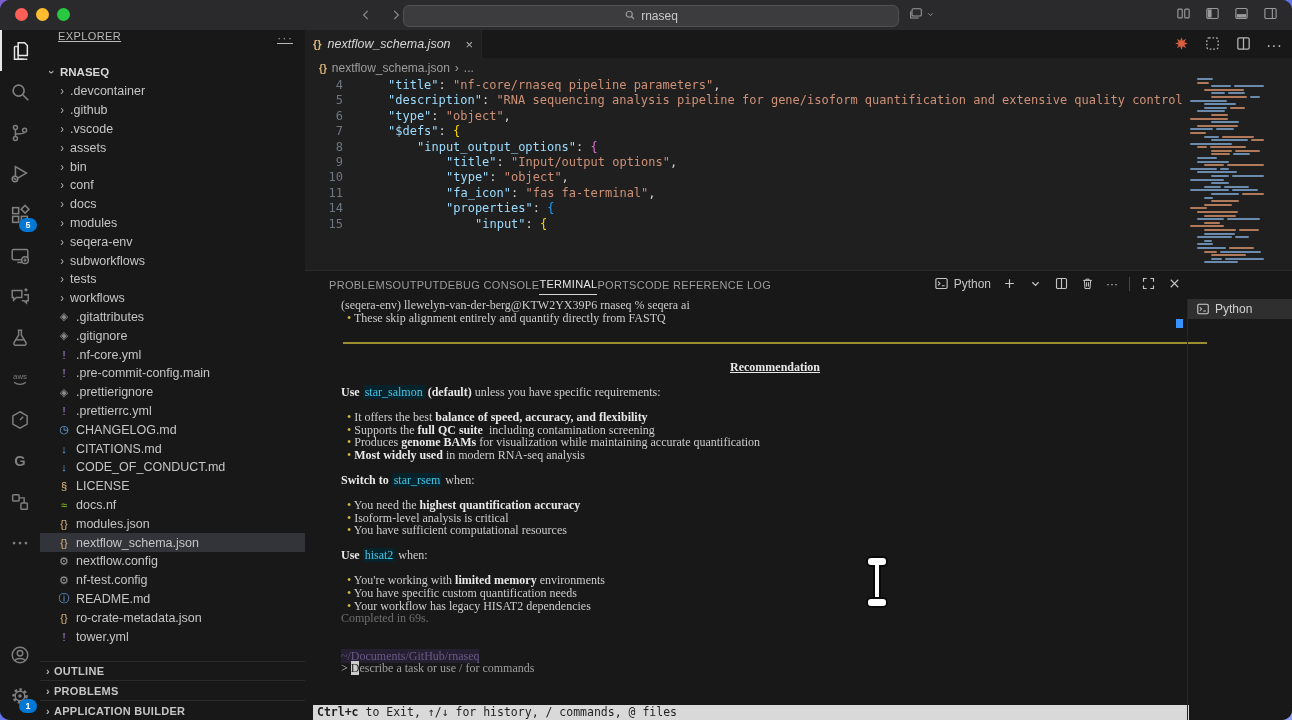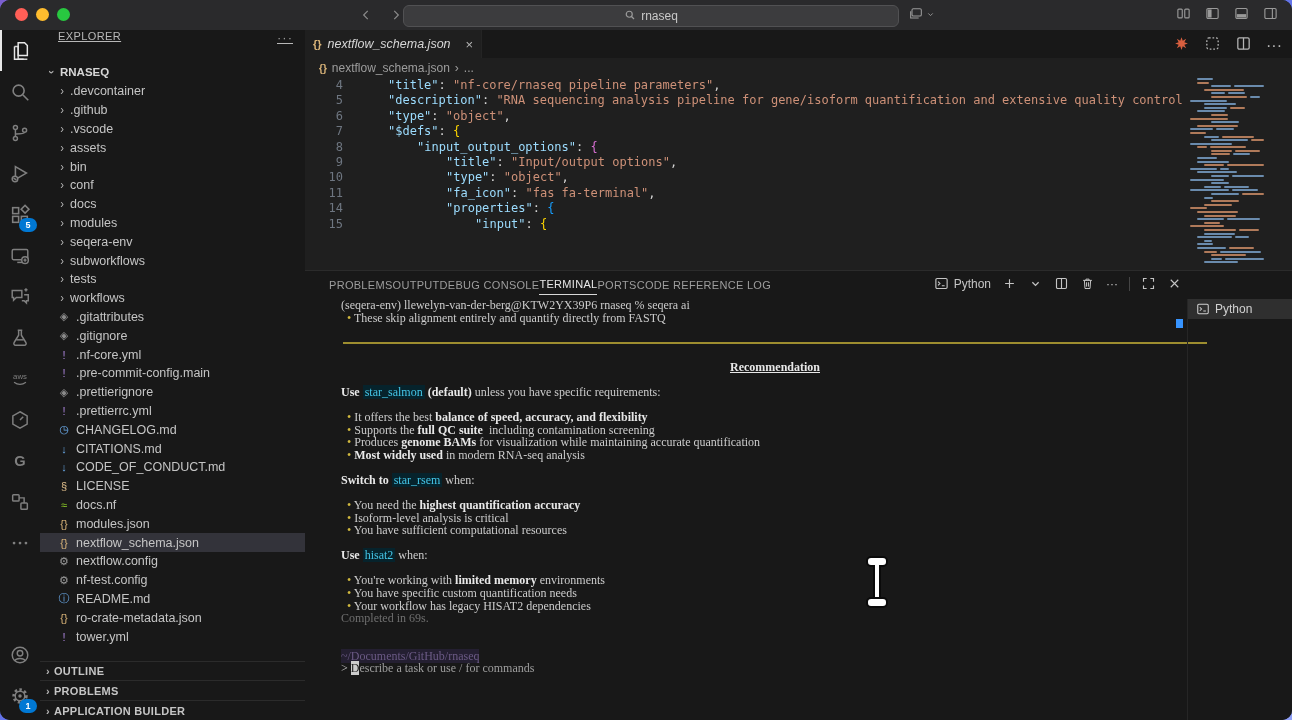--- a/index.html
+++ b/index.html
@@ -711,20 +711,21 @@
           </svg>
       </span>
       <span>
         <svg viewBox="0 0 24 24" fill="none" stroke="currentColor" stroke-width="1.8">
             <path d="M6 6l12 12M18 6L6 18"></path>
           </svg>
       </span>
     </div>
     <div class="terminal" id="terminal"><div class="tline"><span>(seqera-env) llewelyn-van-der-berg@KTW2YX39P6 rnaseq % seqera ai</span></div><div class="tline"><span class="ts-bu">  • </span><span>These skip alignment entirely and quantify directly from FASTQ</span></div><div class="tline"></div><div class="trule"></div><div class="tline"></div><div class="tline center"><span class="ts-hd">Recommendation</span></div><div class="tline"></div><div class="tline"><span class="ts-b">Use </span><span class="ts-code">star_salmon</span><span class="ts-b"> (default)</span><span> unless you have specific requirements:</span></div><div class="tline"></div><div class="tline"><span class="ts-bu">  • </span><span>It offers the best </span><span class="ts-b">balance of speed, accuracy, and flexibility</span></div><div class="tline"><span class="ts-bu">  • </span><span>Supports the </span><span class="ts-b">full QC suite</span><span>  including contamination screening</span></div><div class="tline"><span class="ts-bu">  • </span><span>Produces </span><span class="ts-b">genome BAMs</span><span> for visualization while maintaining accurate quantification</span></div><div class="tline"><span class="ts-bu">  • </span><span class="ts-b">Most widely used</span><span> in modern RNA-seq analysis</span></div><div class="tline"></div><div class="tline"><span class="ts-b">Switch to </span><span class="ts-code">star_rsem</span><span> when:</span></div><div class="tline"></div><div class="tline"><span class="ts-bu">  • </span><span>You need the </span><span class="ts-b">highest quantification accuracy</span></div><div class="tline"><span class="ts-bu">  • </span><span>Isoform-level analysis is critical</span></div><div class="tline"><span class="ts-bu">  • </span><span>You have sufficient computational resources</span></div><div class="tline"></div><div class="tline"><span class="ts-b">Use </span><span class="ts-code">hisat2</span><span> when:</span></div><div class="tline"></div><div class="tline"><span class="ts-bu">  • </span><span>You're working with </span><span class="ts-b">limited memory</span><span> environments</span></div><div class="tline"><span class="ts-bu">  • </span><span>You have specific custom quantification needs</span></div><div class="tline"><span class="ts-bu">  • </span><span>Your workflow has legacy HISAT2 dependencies</span></div><div class="tline"><span class="ts-dim">Completed in 69s.</span></div><div class="tline"></div><div class="tline"></div><div class="tline"><span class="ts-path">~/Documents/GitHub/rnaseq</span></div><div class="tline"><span>&gt; </span><span class="ts-cursor">D</span><span class="ts-inp">escribe a task or use / for commands</span></div></div>
     <div class="scrollmark"></div>
+    <div class="hintbar" id="hintbar"><span class="hb-b">Ctrl+c</span><span> to Exit, ↑/↓ for history, / commands, @ files</span></div>
     <div class="termlist">
       <div class="tl-item">
         <svg viewBox="0 0 24 24" fill="none" stroke="currentColor" stroke-width="1.8">
             <rect x="3" y="4" width="18" height="16" rx="2"></rect>
             <path d="M6.5 9l3 3-3 3M12.5 15.5H17"></path>
           </svg>
         <span>Python</span>
       </div>
     </div>
   </div>

